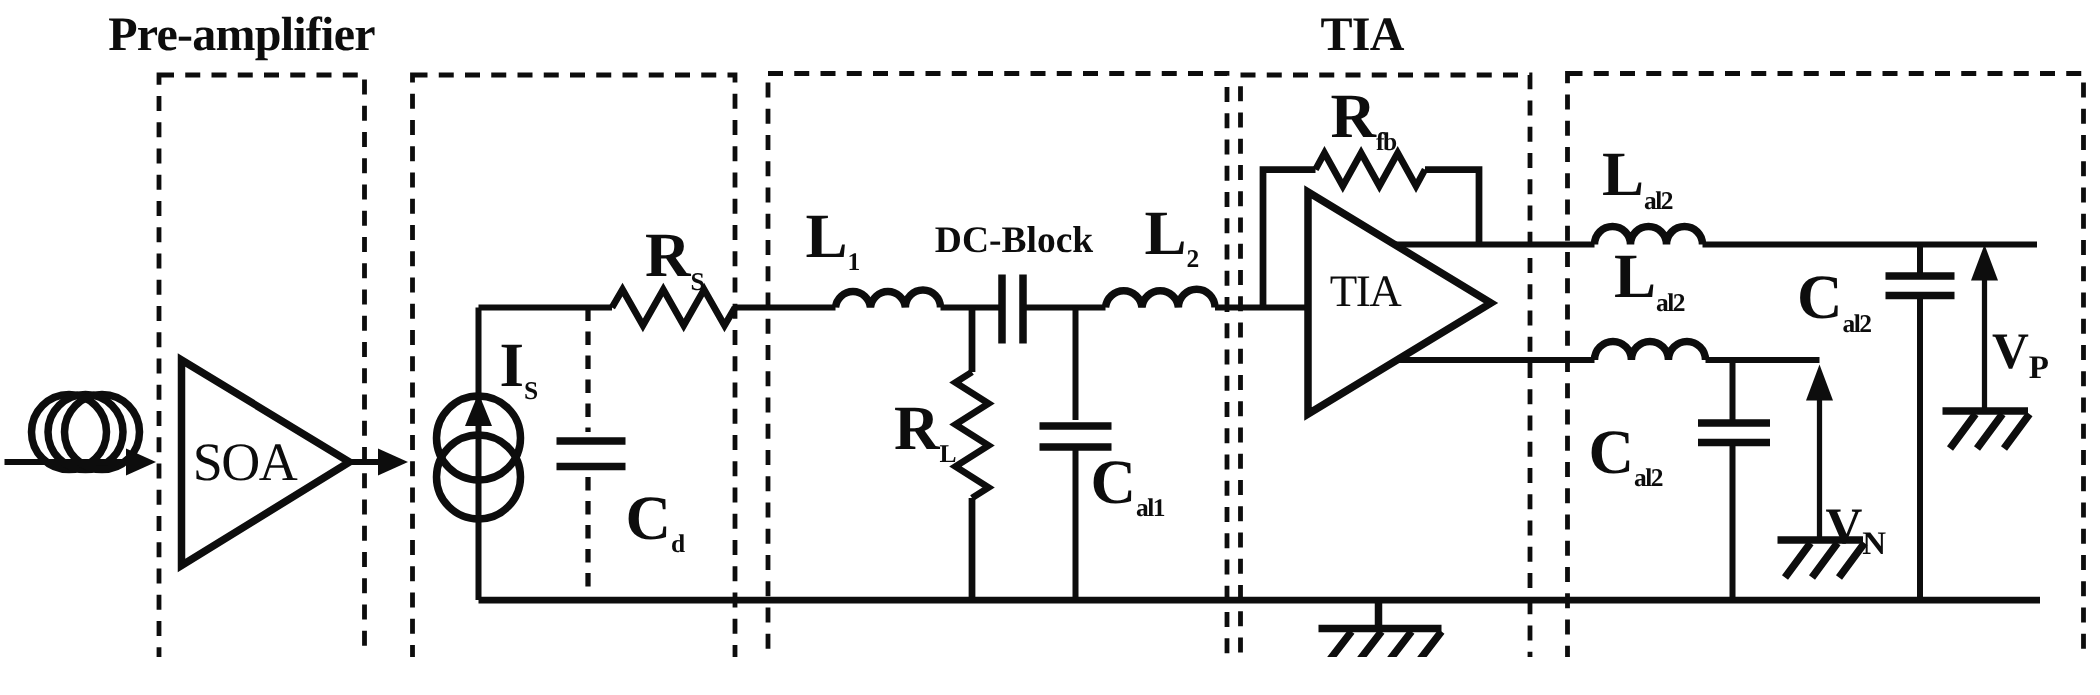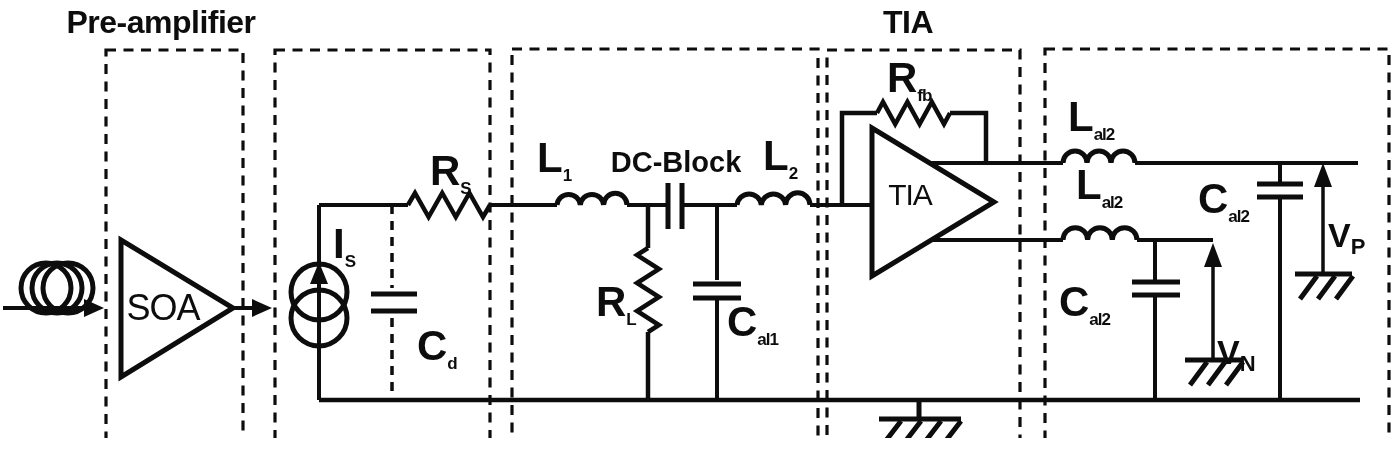--- a/index.html
+++ b/index.html
@@ -1,25 +1,25 @@
 <!DOCTYPE html>
 <html><head>
 <meta charset="utf-8">
 <style>
   html,body{margin:0;padding:0;background:#ffffff;}
   #stage{
     position:relative;width:1400px;height:438px;background:#ffffff;
-    font-family:Liberation Sans, sans-serif;color:#0d0d0d;overflow:hidden;
+    font-family:Liberation Serif, serif;color:#0d0d0d;overflow:hidden;
   }
   #circuit-svg{position:absolute;left:0;top:0;}
   .lbl{position:absolute;white-space:nowrap;line-height:1;color:#0d0d0d;}
   .title{font-size:32px;font-weight:bold;letter-spacing:-0.5px;transform:translateX(-50%);}
   .comp{font-size:42px;font-weight:bold;}
   .comp .sub{font-size:17px;position:relative;top:9px;letter-spacing:-1px;}
-  .small-comp{font-size:29px;font-weight:bold;transform:translateX(-50%);}
+  .small-comp{font-size:25px;font-weight:bold;transform:translateX(-50%);}
   .vlabel{font-size:34px;font-weight:bold;}
   .vlabel .sub{font-size:22px;position:relative;top:7px;}
   .inner{font-weight:normal;letter-spacing:-1px;transform:translateX(-50%);}
   .soa-text{font-size:36px;}
   .tia-text{font-size:30px;}
 </style>
 </head>
 <body style="background: rgb(255, 255, 255);">
 
 <div id="stage" style="background: rgb(255, 255, 255); color: rgb(13, 13, 13);">
@@ -139,21 +139,21 @@
 
   <div class="lbl inner soa-text" style="left:163px;top:290px;">SOA</div>
   <div class="lbl inner tia-text" style="left:910px;top:180px;">TIA</div>
 
   <div class="lbl comp" style="left:333px;top:223px;"><span>I</span><span class="sub">S</span></div>
   <div class="lbl comp" style="left:417px;top:325px;"><span>C</span><span class="sub">d</span></div>
   <div class="lbl comp" style="left:430px;top:150px;"><span>R</span><span class="sub">S</span></div>
   <div class="lbl comp" style="left:537px;top:137px;"><span>L</span><span class="sub">1</span></div>
   <div class="lbl small-comp" style="left:676px;top:148px;">DC-Block</div>
   <div class="lbl comp" style="left:763px;top:135px;"><span>L</span><span class="sub">2</span></div>
-  <div class="lbl comp" style="left:596px;top:265px;margin-top:16px;"><span>R</span><span class="sub">L</span></div>
+  <div class="lbl comp" style="left:596px;top:265px;"><span>R</span><span class="sub">L</span></div>
   <div class="lbl comp" style="left:727px;top:301px;"><span>C</span><span class="sub">al1</span></div>
   <div class="lbl comp" style="left:887px;top:57px;"><span>R</span><span class="sub">fb</span></div>
   <div class="lbl comp" style="left:1068px;top:96px;"><span>L</span><span class="sub">al2</span></div>
   <div class="lbl comp" style="left:1076px;top:164px;"><span>L</span><span class="sub">al2</span></div>
   <div class="lbl comp" style="left:1198px;top:178px;"><span>C</span><span class="sub">al2</span></div>
   <div class="lbl comp" style="left:1059px;top:281px;"><span>C</span><span class="sub">al2</span></div>
   <div class="lbl vlabel" style="left:1328px;top:218px;"><span>V</span><span class="sub">P</span></div>
   <div class="lbl vlabel" style="left:1217px;top:303px;margin-top:32px;"><span>V</span><span class="sub">N</span></div>
 
 </div>

